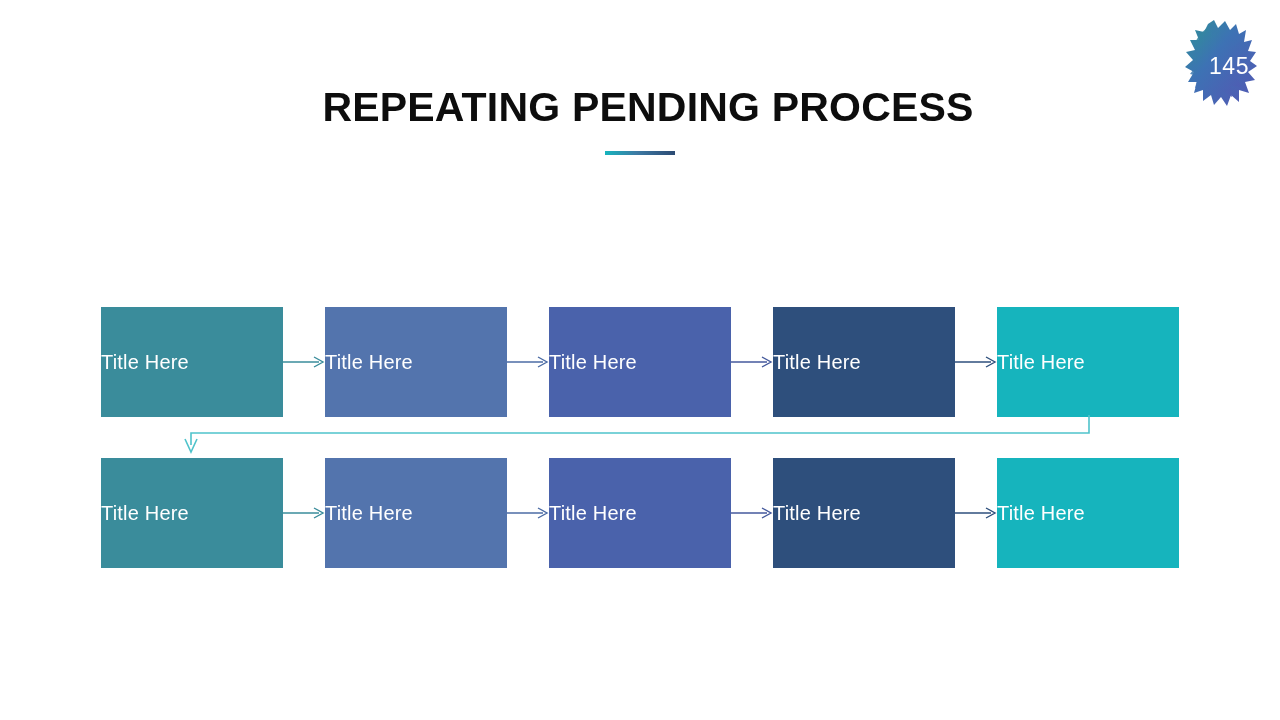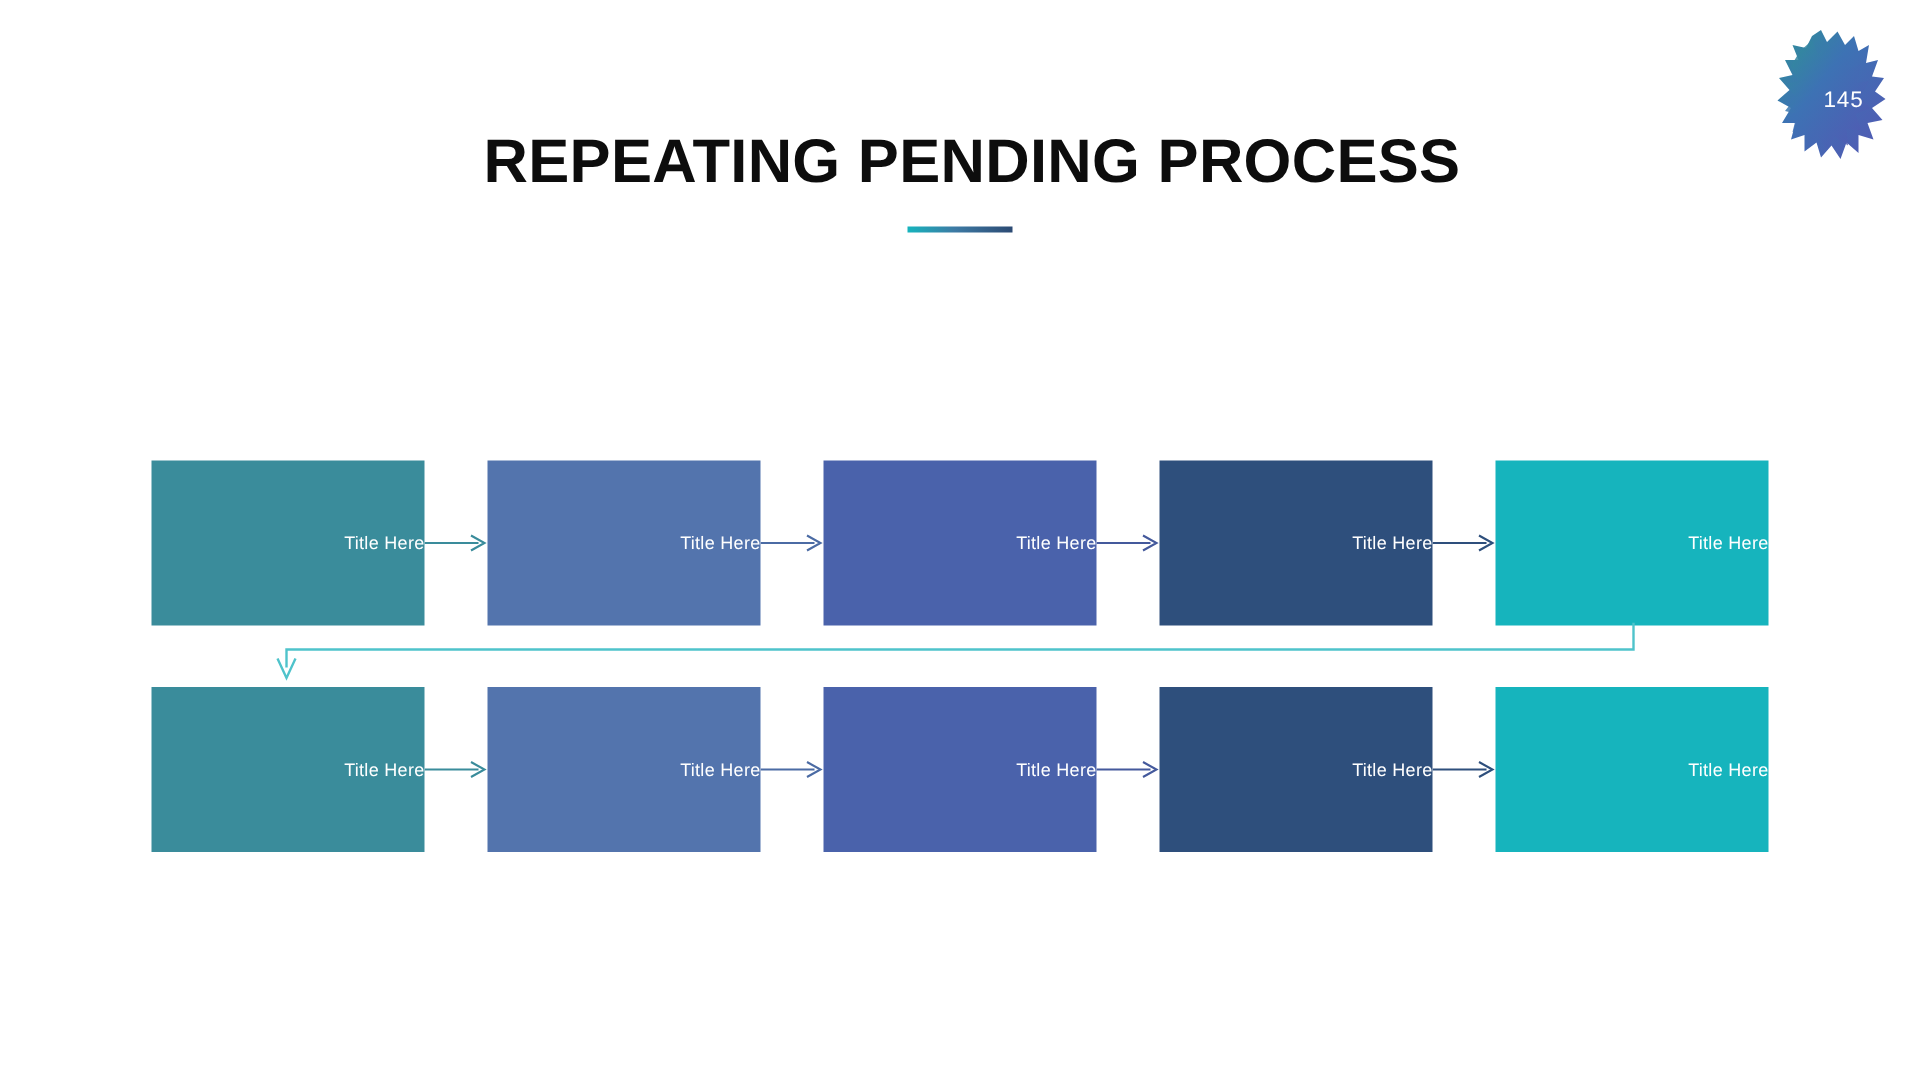--- a/index.html
+++ b/index.html
@@ -16,21 +16,21 @@
     position:absolute;
     top:18px; left:1178px;
     width:88px; height:92px;
   }
   .badge-wrap svg{ position:absolute; inset:0; }
   .badge-num{
     position:absolute;
     left:0; top:0; width:88px; height:92px;
     display:flex; align-items:center; justify-content:center;
     color:#ffffff;
-    font-size:15px;
+    font-size:23px;
     letter-spacing:.5px;
     padding-left:14px;
     padding-top:4px;
   }
 
   
   .title{
     position:absolute;
     left:0; top:84px; width:1280px;
     text-align:center;
@@ -48,23 +48,23 @@
   }
 
   
   .diagram{
     position:absolute;
     left:0; top:0; width:1280px; height:720px;
   }
   .node{
     position:absolute;
     width:182px; height:110px;
-    display:flex; align-items:center; justify-content:flex-end;
+    display:flex; align-items:center; justify-content:flex-start;
     color:#ffffff;
-    font-size:12px;
+    font-size:20px;
     font-weight:400;
     letter-spacing:.2px;
   }
   .row1 { top:307px; }
   .row2 { top:458px; }
   .c0 { left:101px; }
   .c1 { left:325px; }
   .c2 { left:549px; }
   .c3 { left:773px; }
   .c4 { left:997px; }

